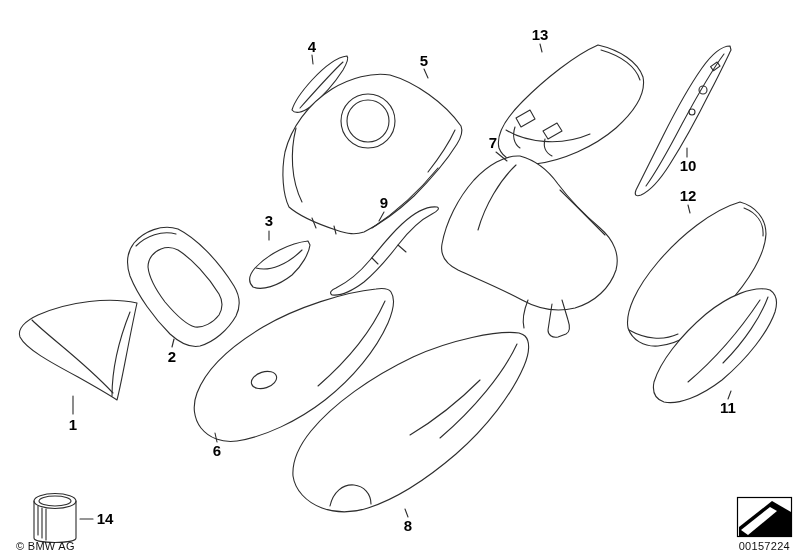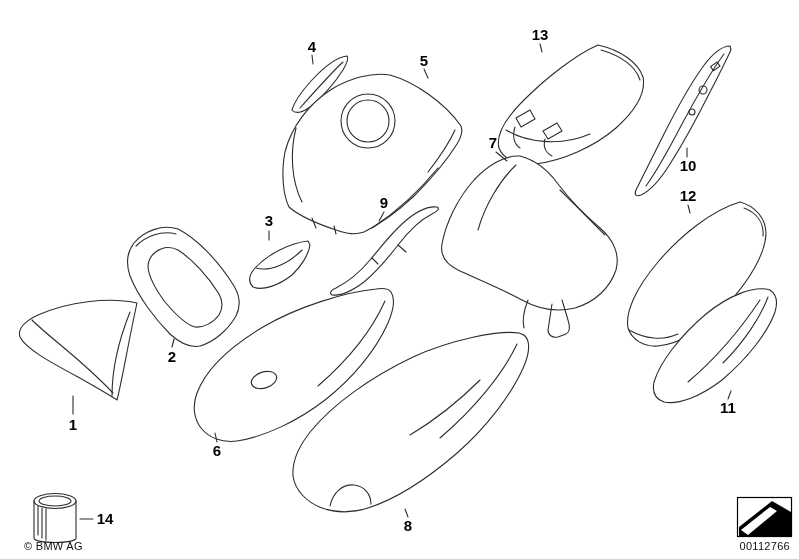--- a/index.html
+++ b/index.html
@@ -14,21 +14,21 @@
   .stage svg { position: absolute; left: 0; top: 0; }
   .ln  { fill: none; stroke: #2d2d2d; stroke-width: 1.1; stroke-linecap: round; stroke-linejoin: round; }
   .pw  { fill: #ffffff; stroke: #2d2d2d; stroke-width: 1.1; stroke-linejoin: round; } 
   .callout { font: bold 15px "Liberation Sans", sans-serif; fill: #000000; }
   .footer-text {
     position: absolute;
     font-size: 11px;
     color: #111111;
     letter-spacing: 0.3px;
   }
-  #copyright { left: 24px; top: 540px; }
+  #copyright { left: 16px; top: 540px; }
   #docnum { right: 9px; top: 540px; text-align: right; }
 </style>
 </head>
 <body>
 
 <div class="stage">
 
   <svg width="799" height="559" viewBox="0 0 799 559">
 
     <g>
@@ -161,15 +161,15 @@
     </g>
 
     <g>
       <rect x="737.5" y="497.5" width="54" height="39" fill="#ffffff" stroke="#000000" stroke-width="1.2"></rect>
       <polygon points="739,536 791,536 791,512 772,501 739,527" fill="#000000"></polygon>
       <polygon points="741,530 770,507 777,511 748,535" fill="#ffffff"></polygon>
     </g>
   </svg>
 
   <div id="copyright" class="footer-text">© BMW AG</div>
-  <div id="docnum" class="footer-text">00112766</div>
+  <div id="docnum" class="footer-text">00157224</div>
 
 </div>
 
 </body></html>

